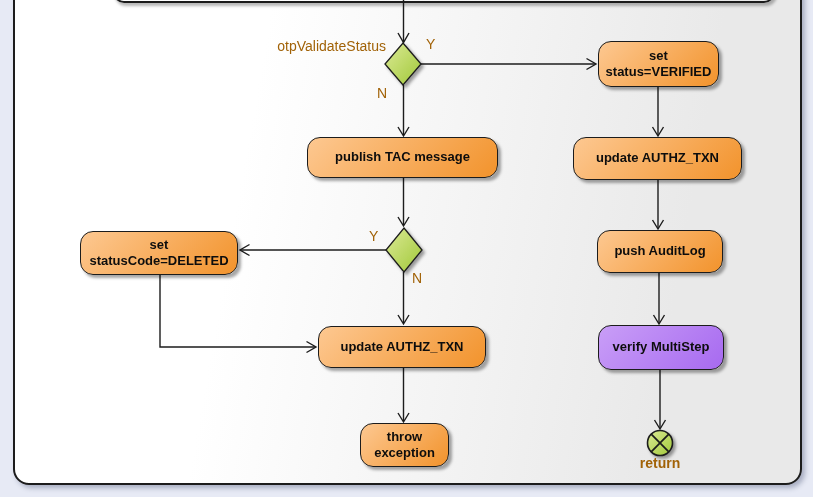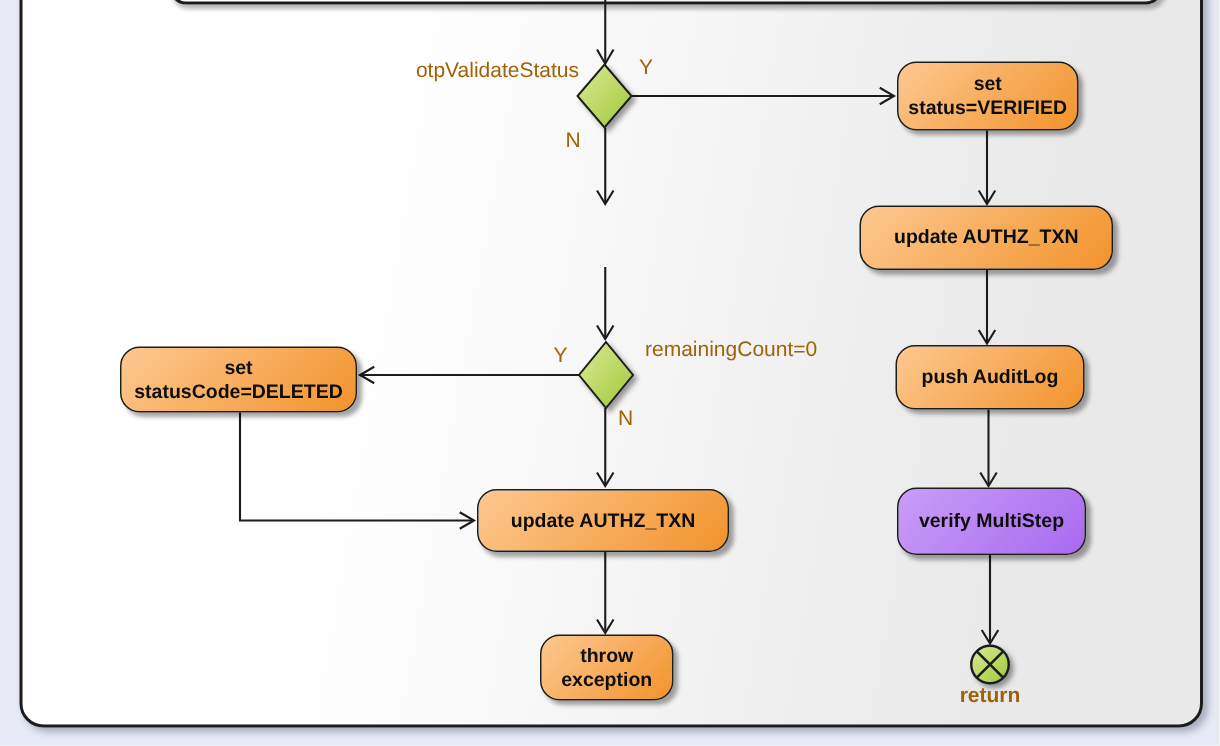--- a/index.html
+++ b/index.html
@@ -96,37 +96,37 @@
 
     <g filter="url(#ds)">
       <circle cx="660" cy="443" r="12.5" fill="url(#gGreen)" stroke="#1c1c1c" stroke-width="1.6"></circle>
       <path d="M651.2,434.2 L668.8,451.8 M668.8,434.2 L651.2,451.8" stroke="#1c1c1c" stroke-width="1.7" fill="none"></path>
     </g>
   </svg>
 
   <div class="node" style="left:598px;top:41px;width:121px;height:46px;">set
 status=VERIFIED</div>
 
+  <div class="node" style="left:307px;top:137px;width:191px;height:41px;">publish TAC message</div>
 
   <div class="node" style="left:80px;top:231px;width:158px;height:44px;">set
 statusCode=DELETED</div>
 
   <div class="node" style="left:318px;top:326px;width:168px;height:42px;">update AUTHZ_TXN</div>
 
   <div class="node" style="left:360px;top:423px;width:89px;height:44px;">throw
 exception</div>
 
   <div class="node" style="left:573px;top:137px;width:169px;height:43px;">update AUTHZ_TXN</div>
 
   <div class="node special" style="left:598px;top:325px;width:126px;height:45px;">verify MultiStep</div>
 
   <div class="node" style="left:597px;top:230px;width:126px;height:43px;">push AuditLog</div>
 
   <div class="lbl" style="left:250px;top:39px;width:136px;text-align:right;">otpValidateStatus</div>
   <div class="lbl" style="left:426px;top:37px;">Y</div>
   <div class="lbl" style="left:377px;top:86px;">N</div>
 
   <div class="lbl" style="left:369px;top:229px;">Y</div>
-  <div class="lbl" style="left:430px;top:225px;">remainingCount=0</div>
   <div class="lbl" style="left:412px;top:271px;">N</div>
 
   <div class="lbl" style="left:630px;top:456px;width:60px;text-align:center;font-weight:bold;">return</div>
 </div>
 
 </body></html>

